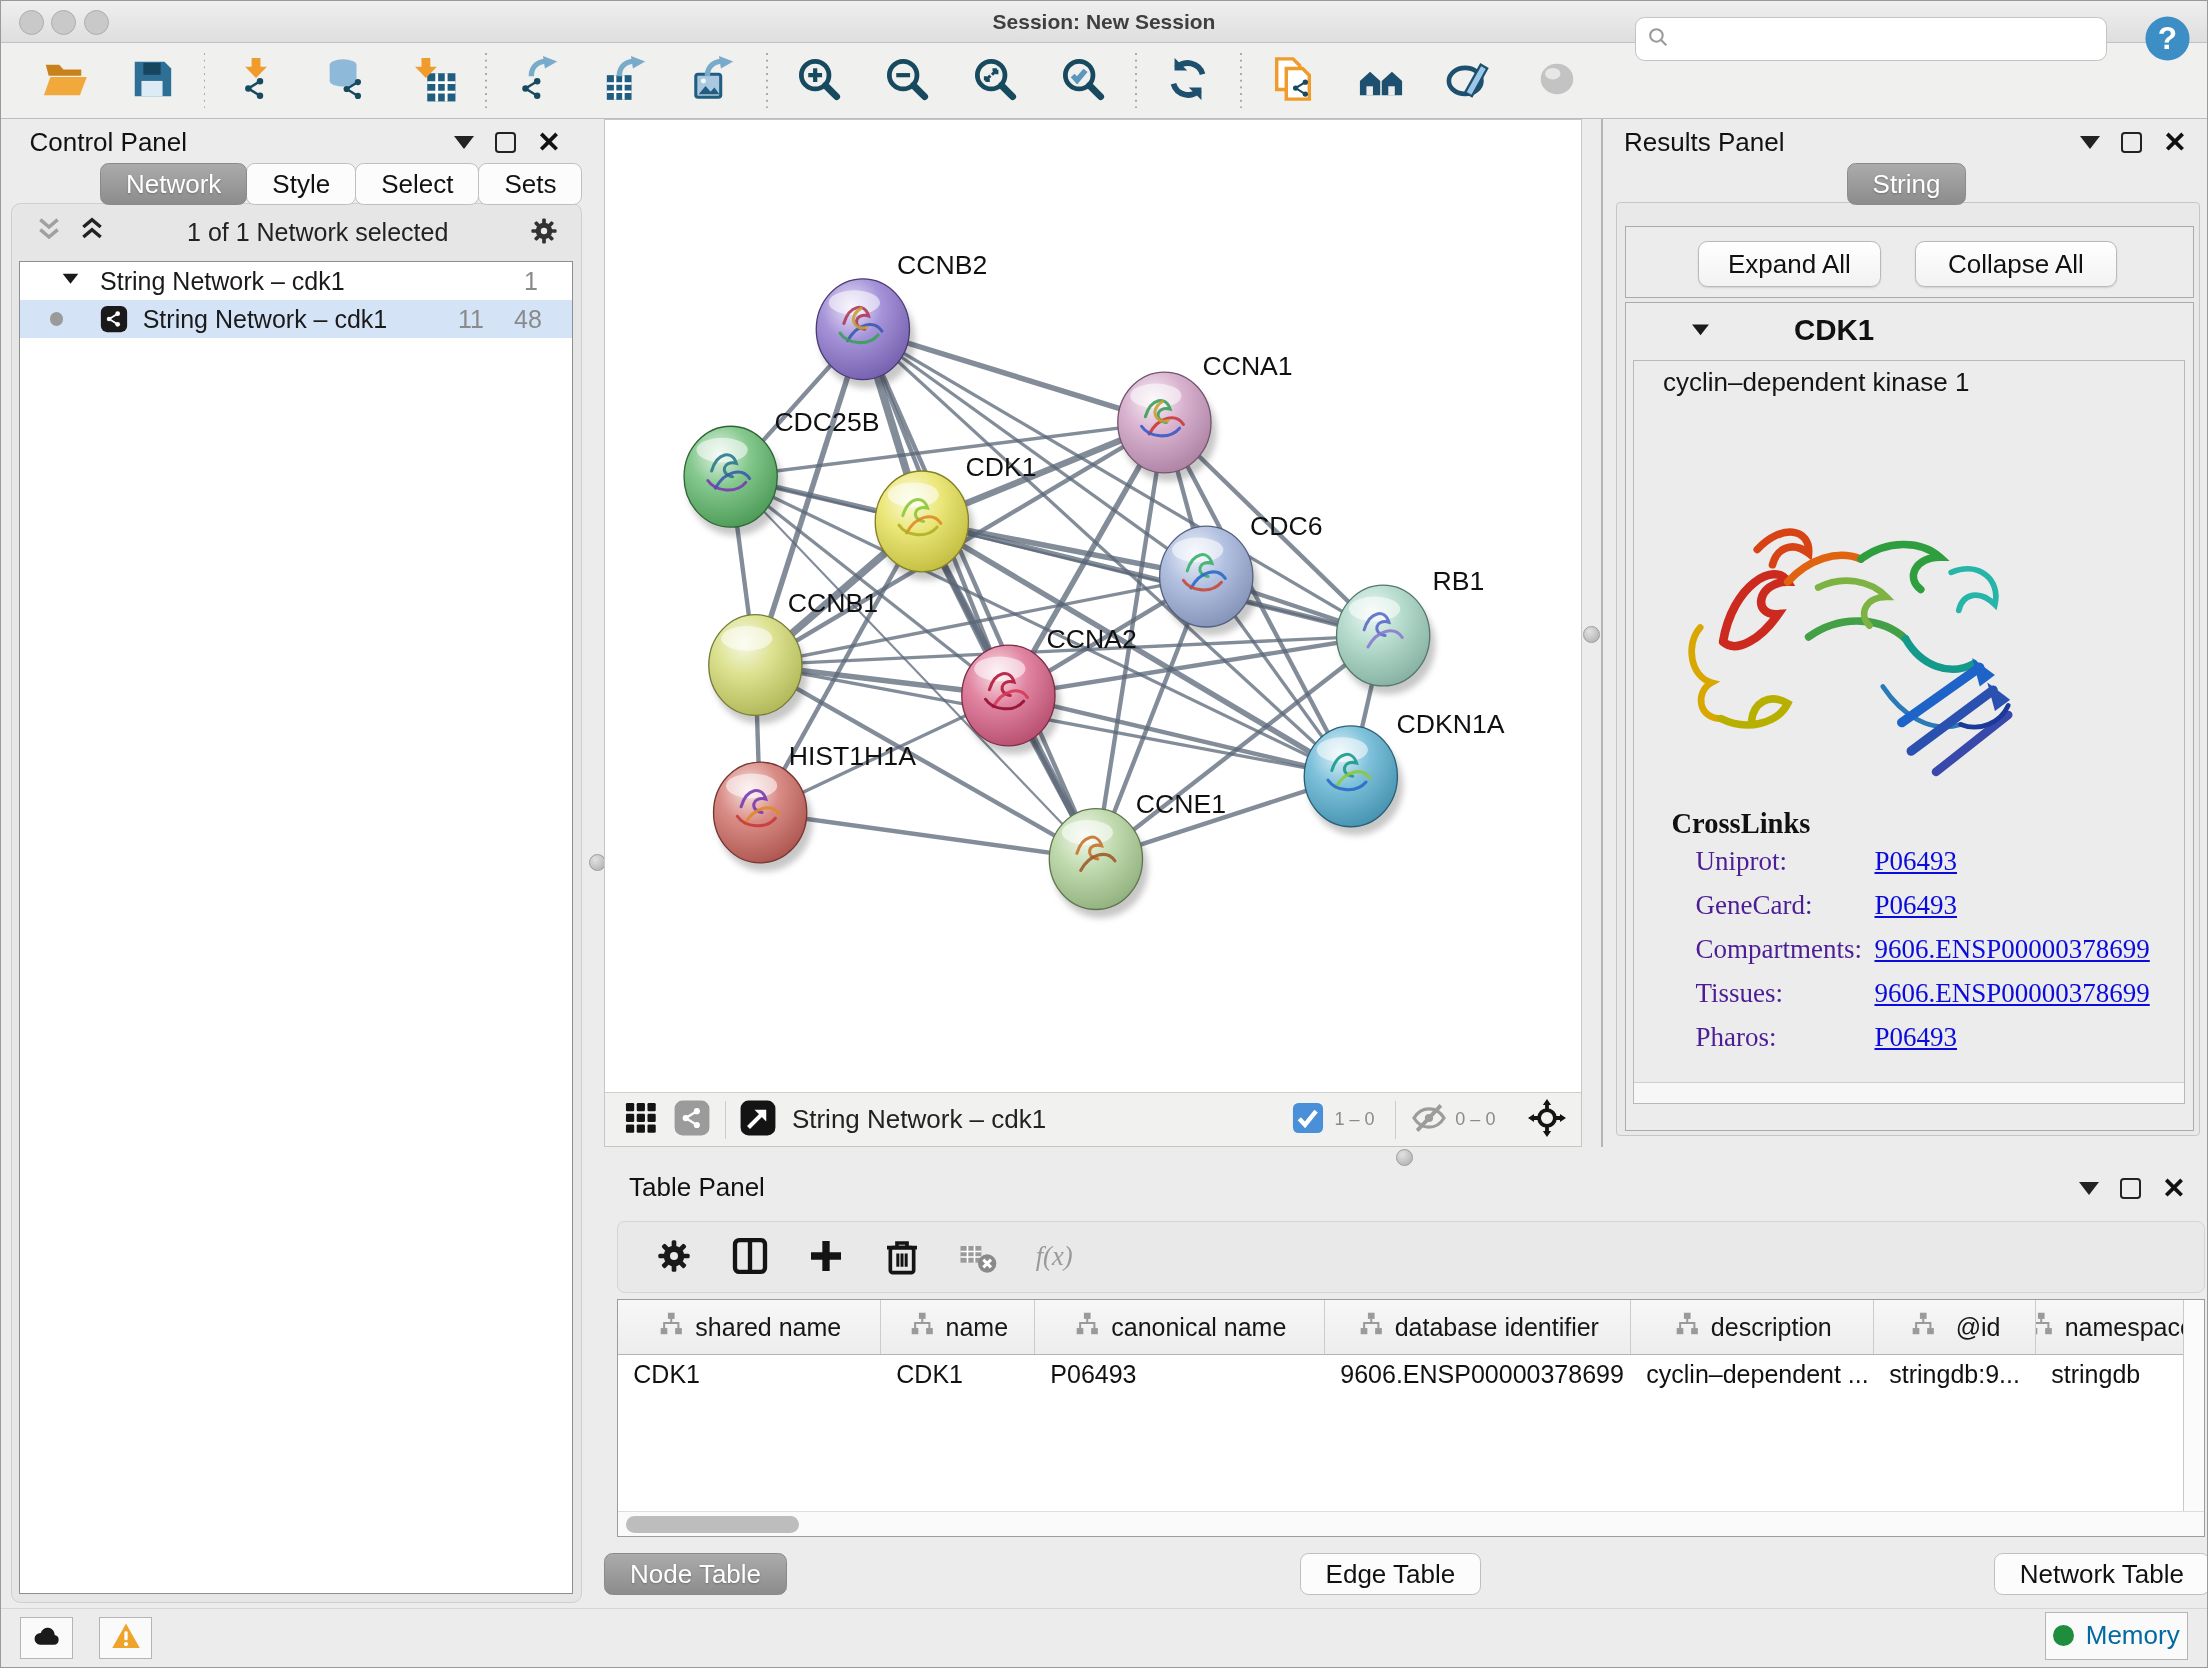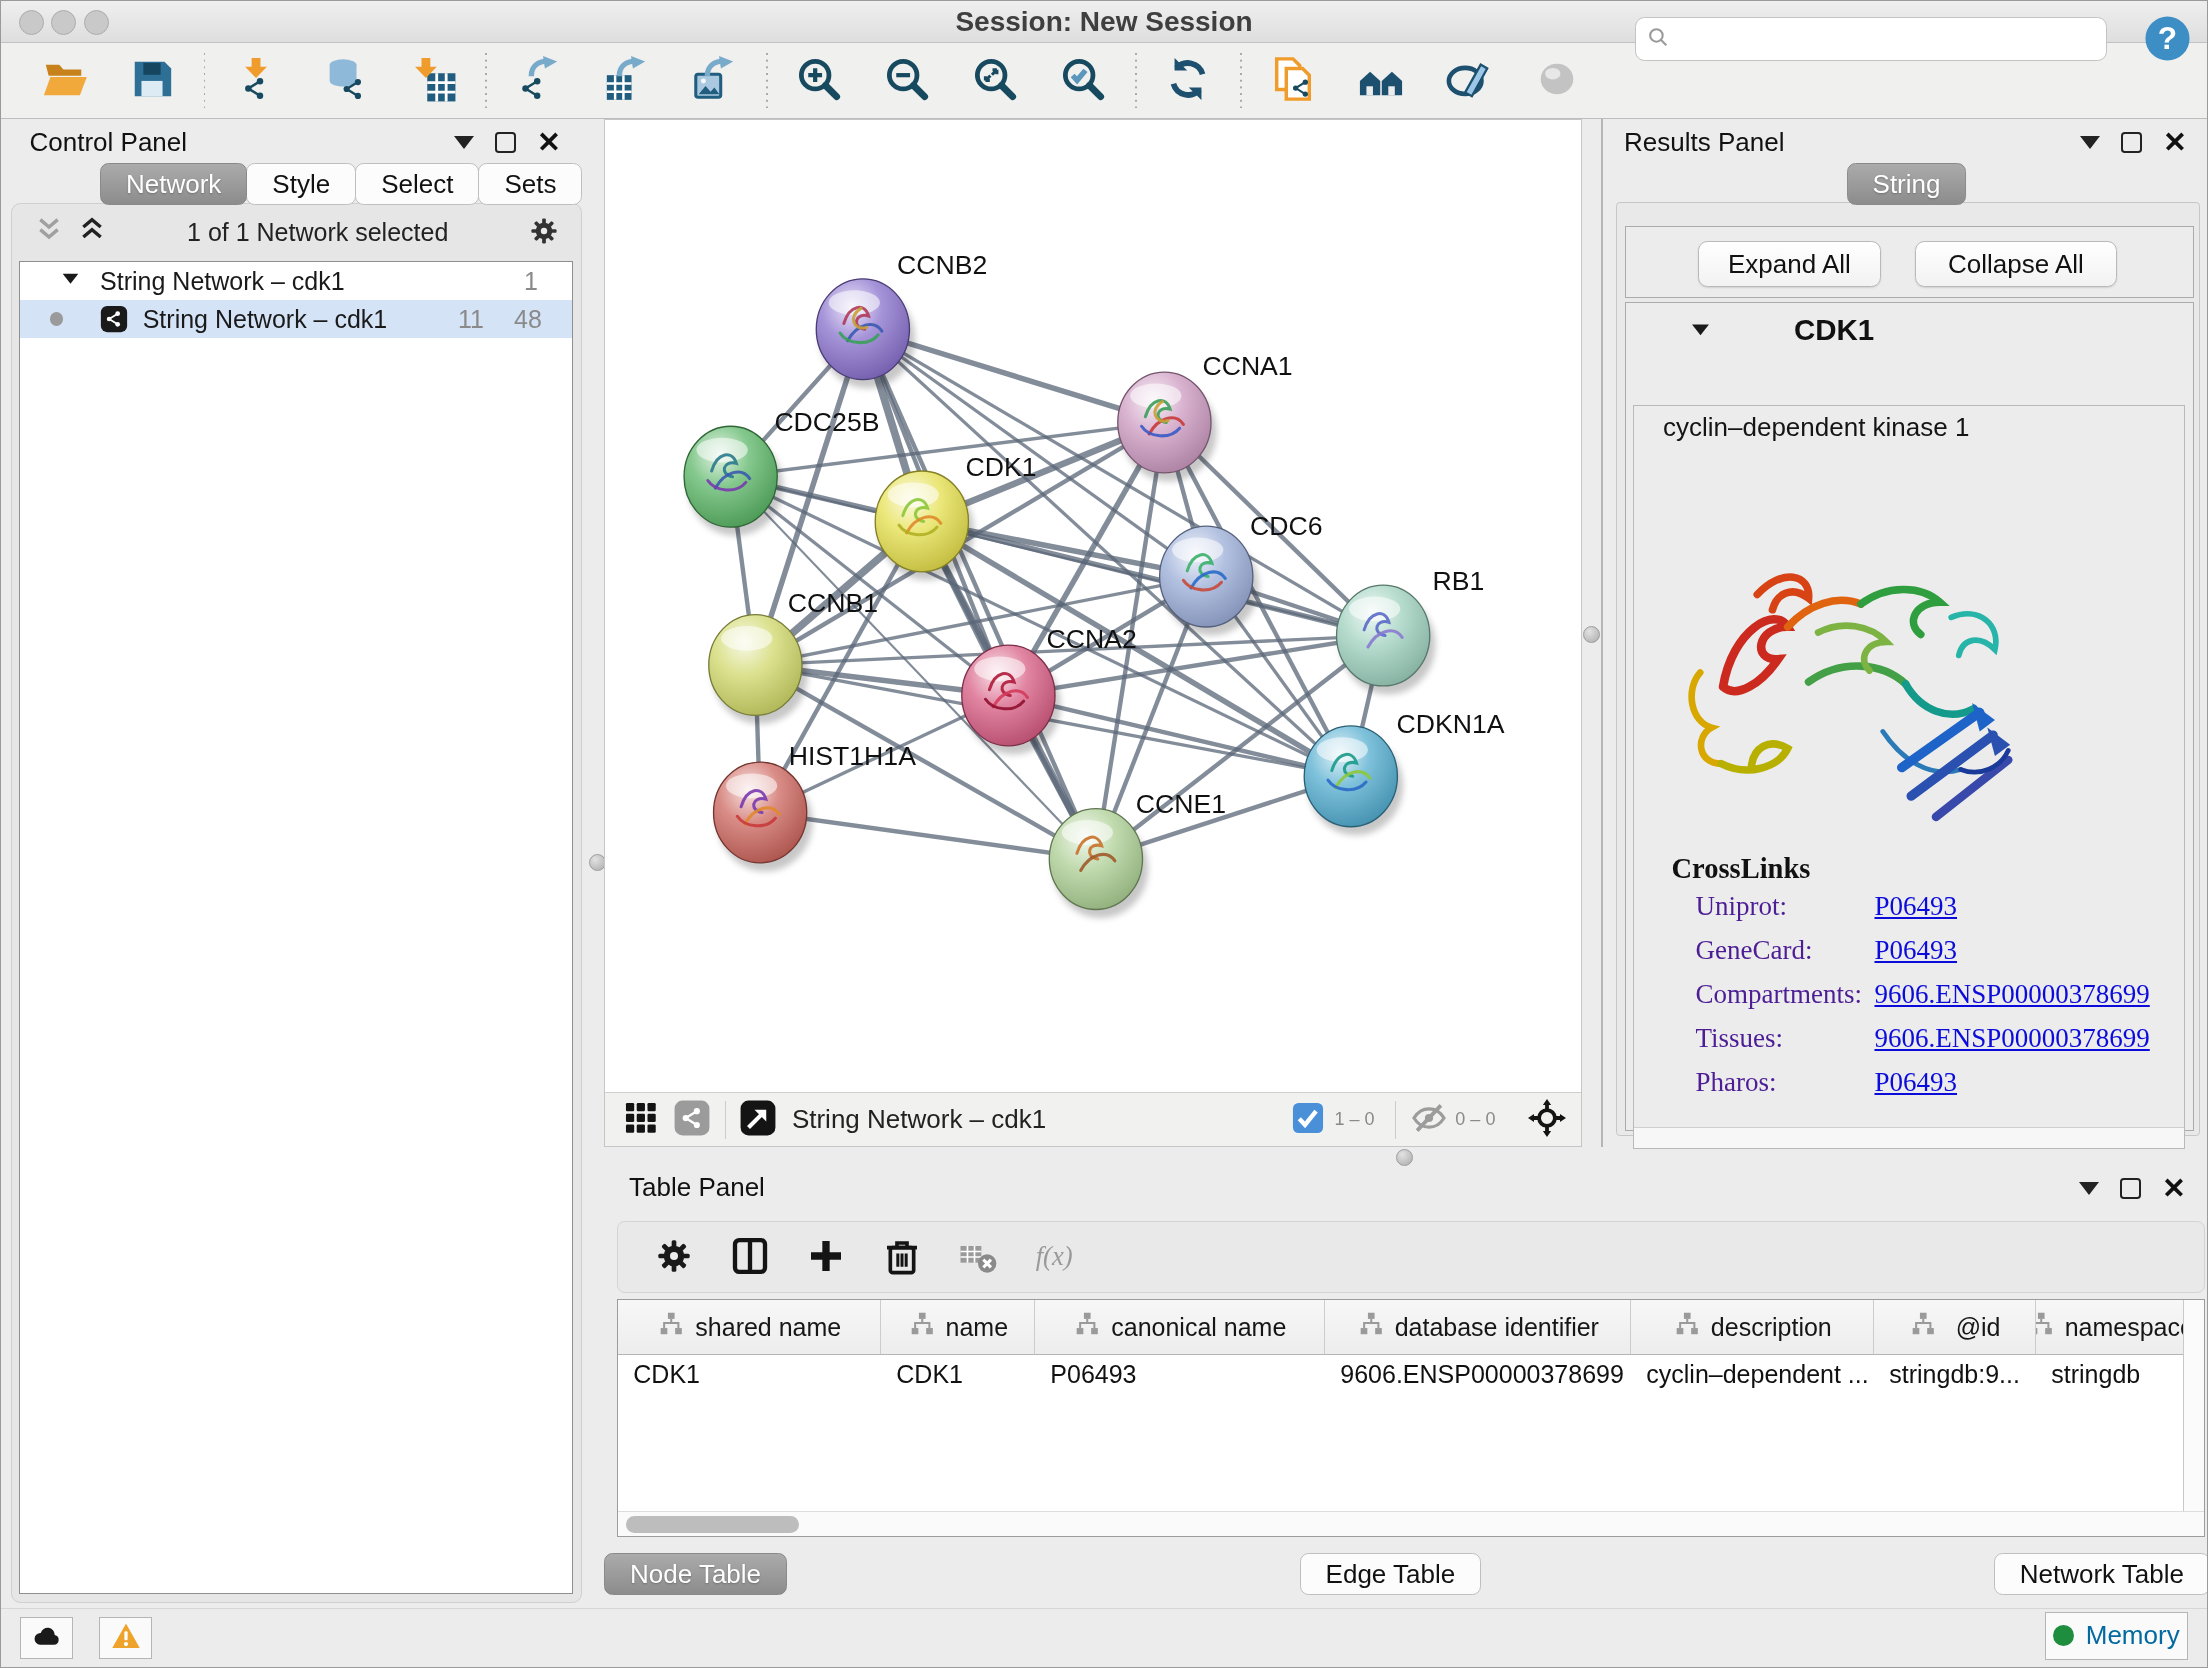--- a/index.html
+++ b/index.html
@@ -5,21 +5,21 @@
   html,body{margin:0;padding:0;background:#555;}
   *{box-sizing:border-box;}
   .window{position:relative;width:2208px;height:1668px;background:#ececec;overflow:hidden;
     font-family:"Liberation Sans",sans-serif;color:#1a1a1a;border:1px solid #9a9a9a;}
 
   
   .titlebar{position:absolute;left:0;top:0;width:100%;height:42px;
     background:linear-gradient(#efefef,#dedede);border-bottom:1px solid #c2c2c2;border-radius:9.5px 9.5px 0 0;}
   .traffic{position:absolute;top:8.6px;width:25px;height:25px;border-radius:50%;background:#c9c9c9;border:1px solid #adadad;}
   .window-title{position:absolute;left:0;right:0;top:0;height:42px;line-height:42px;text-align:center;
-    font-size:28px;font-weight:bold;color:#3f3f3f;}
+    font-size:21px;font-weight:bold;color:#3f3f3f;}
 
   
   .toolbar{position:absolute;left:0;top:42px;width:100%;height:76px;background:#f0f0ef;
     border-bottom:1px solid #bdbdbd;display:flex;align-items:center;padding-left:19px;}
   .tbtn{width:88px;height:63px;display:flex;align-items:center;justify-content:center;flex:0 0 auto;}
   .tbtn svg{width:46px;height:46px;}
   .tsep{flex:0 0 auto;width:1.9px;height:55px;margin:0 7.6px;
     background-image:linear-gradient(#a8a8a8 30%,transparent 0);background-size:1.9px 6.7px;}
   .searchbox{position:absolute;left:1634px;top:16px;width:472px;height:44px;background:#fff;
     border:1px solid #c3c3c3;border-radius:9.5px;display:flex;align-items:center;padding:0 9.5px;}
@@ -76,21 +76,21 @@
   .rp-header{position:absolute;left:21px;top:7.6px;}
   .rp-tab{position:absolute;left:50%;transform:translateX(-50%);top:44px;z-index:3;}
   .rp-outer{position:absolute;left:13.3px;top:83px;width:584px;height:934px;background:#e9e9e9;
     border:1px solid #c6c6c6;border-radius:3.8px;}
   .rp-btnbox{position:absolute;left:7.6px;top:23px;width:569px;height:72px;border:1px solid #ababab;background:#ececec;}
   .rp-btn{position:absolute;top:14.3px;height:46px;background:linear-gradient(#ffffff,#f2f2f2);border:1px solid #b9b9b9;
     border-radius:9.5px;font-size:26px;line-height:44px;text-align:center;color:#111;box-shadow:0 1px 1.9px rgba(0,0,0,.12);}
   .rp-section{position:absolute;left:7.6px;top:99px;width:569px;height:829px;border:1px solid #ababab;background:#ececec;}
   .rp-sec-head{position:absolute;left:0;top:0;width:100%;height:53px;display:flex;align-items:center;}
   .rp-gene{font-size:29.5px;font-weight:bold;color:#111;}
-  .rp-content{position:absolute;left:7.6px;top:57px;width:552px;height:744px;border:1px solid #b9b9b9;background:#ececec;overflow:hidden;margin-top:45px;}
+  .rp-content{position:absolute;left:7.6px;top:57px;width:552px;height:744px;border:1px solid #b9b9b9;background:#ececec;overflow:hidden;}
   .rp-desc{position:absolute;left:28.5px;top:5.7px;font-size:26px;color:#151515;}
   .protein-img{position:absolute;left:32px;top:76px;}
   .xl-title{position:absolute;left:37px;top:447px;font-family:"Liberation Serif",serif;font-size:28.5px;font-weight:bold;color:#111;}
   .xl-rows{position:absolute;left:0px;top:485px;width:100%;}
   .xl-row{position:relative;height:44px;font-family:"Liberation Serif",serif;font-size:27px;}
   .xl-label{position:absolute;left:61px;color:#4c1d95;}
   .xl-link{position:absolute;left:240px;color:#0b0bdc;text-decoration:underline;}
   .rp-content-footer{position:absolute;left:0;bottom:0;width:100%;height:21px;background:#f7f7f7;border-top:1px solid #cfcfcf;}
 
   

